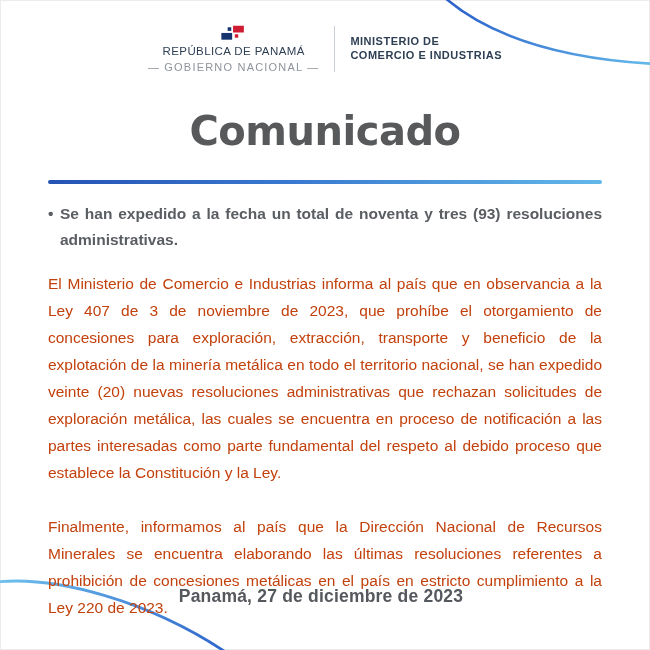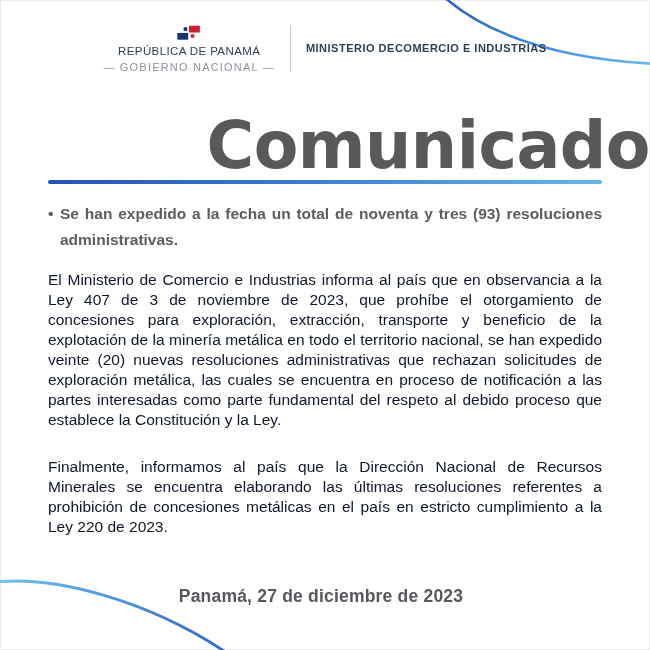--- a/index.html
+++ b/index.html
@@ -24,51 +24,51 @@
   .org-name{
     font-size:11.5px;font-weight:400;color:#2e3f54;letter-spacing:.4px;
     line-height:13px;
   }
   .org-sub{
     font-size:11px;font-weight:400;color:#8d939b;letter-spacing:1.2px;
     margin-top:3px;
   }
   .vdivider{width:1px;height:46px;background:#c9ced5;}
   .ministry{
-    display:flex;flex-direction:row;justify-content:center;
+    display:flex;flex-direction:column;justify-content:center;
     font-size:11px;font-weight:700;color:#2e3f54;letter-spacing:.5px;
     line-height:13.5px;text-align:left;
   }
 
   
   .title{
     position:absolute;top:108px;left:0;right:0;
-    text-align:right;
-    font-size:65px;font-weight:800;color:#58595b;
+    text-align:center;
+    font-size:40px;font-weight:800;color:#58595b;
     letter-spacing:-.5px;
     font-family:"DejaVu Sans","Liberation Sans",sans-serif;
   }
   .title-rule{
     position:absolute;top:180px;left:48px;right:48px;height:4px;
     border-radius:2px;
     background:linear-gradient(90deg,#2553b4 0%,#3a7ad0 45%,#62b8e9 100%);
   }
 
   
   .content{position:absolute;top:201px;left:48px;right:48px;}
   .bullet-row{
     display:flex;align-items:flex-start;
     font-size:15.5px;font-weight:700;color:#5a5d61;
     line-height:26px;text-align:justify;
     margin-bottom:17px;
   }
   .bullet-marker{flex:0 0 12px;font-weight:700;}
   .body-par{
-    font-size:15.5px;font-weight:400;color:#0f172a;
-    line-height:20px;text-align:justify;
+    font-size:15.5px;font-weight:400;color:#c2410c;
+    line-height:27px;text-align:justify;
     margin:0 0 27px 0;
   }
   .body-par:last-child{margin-bottom:0;}
 
   
   .date-line{
     position:absolute;top:586px;left:0;right:8px;
     text-align:center;
     font-size:17.5px;font-weight:700;color:#55585c;letter-spacing:.2px;
   }

